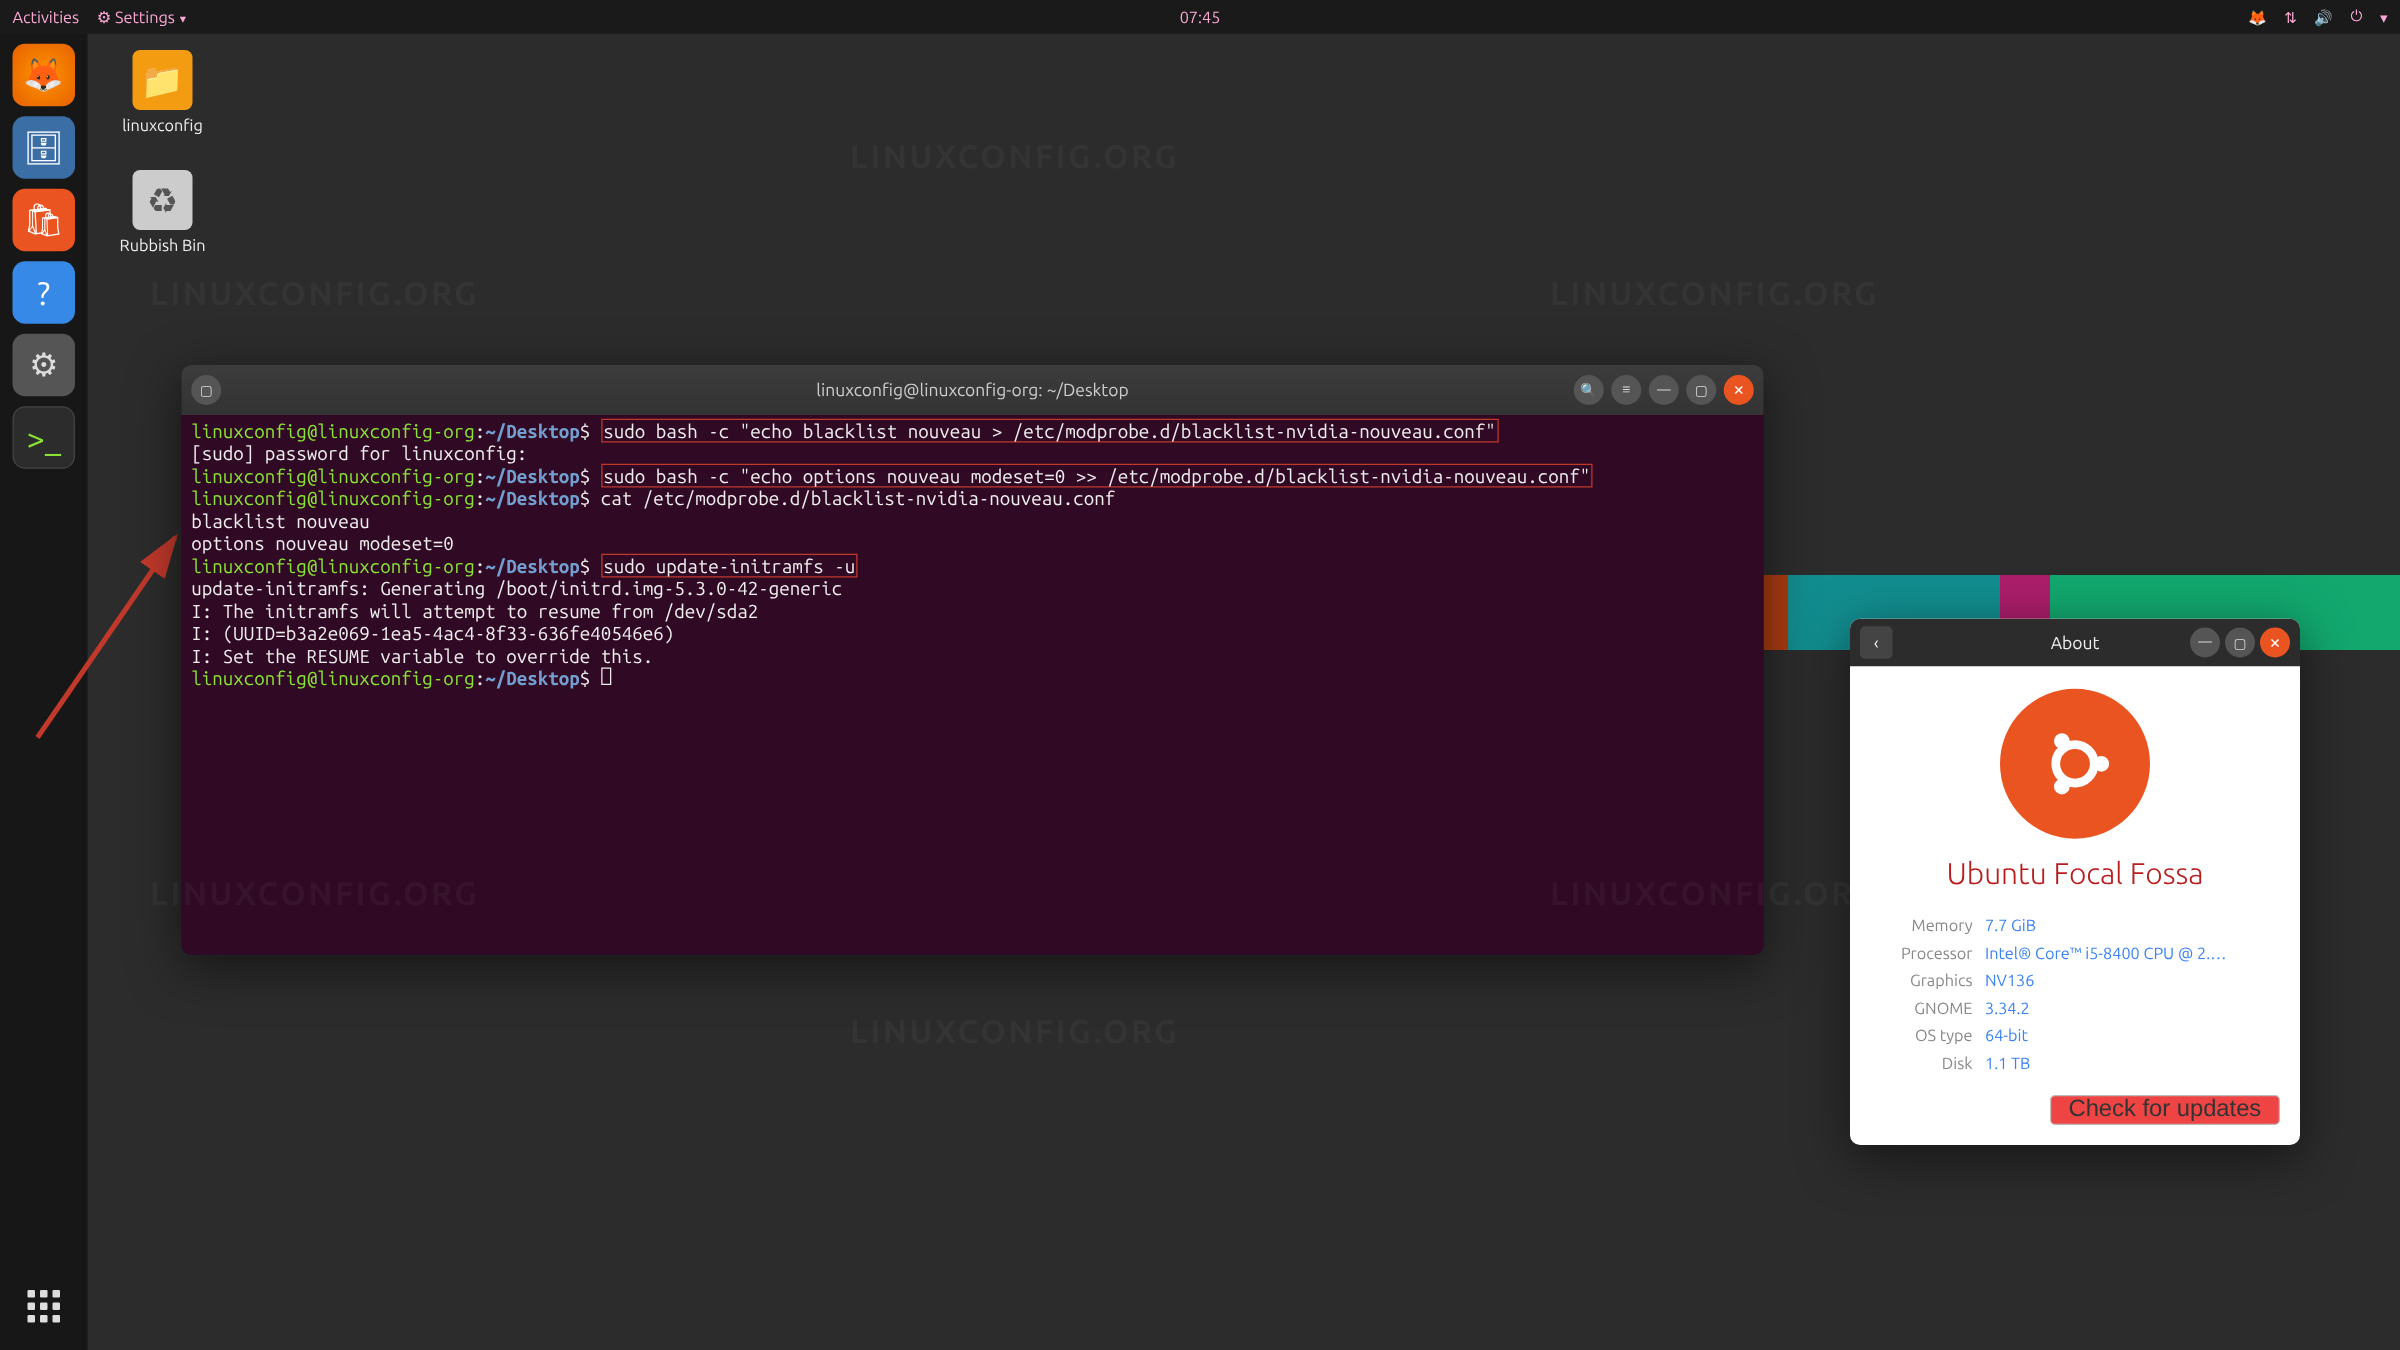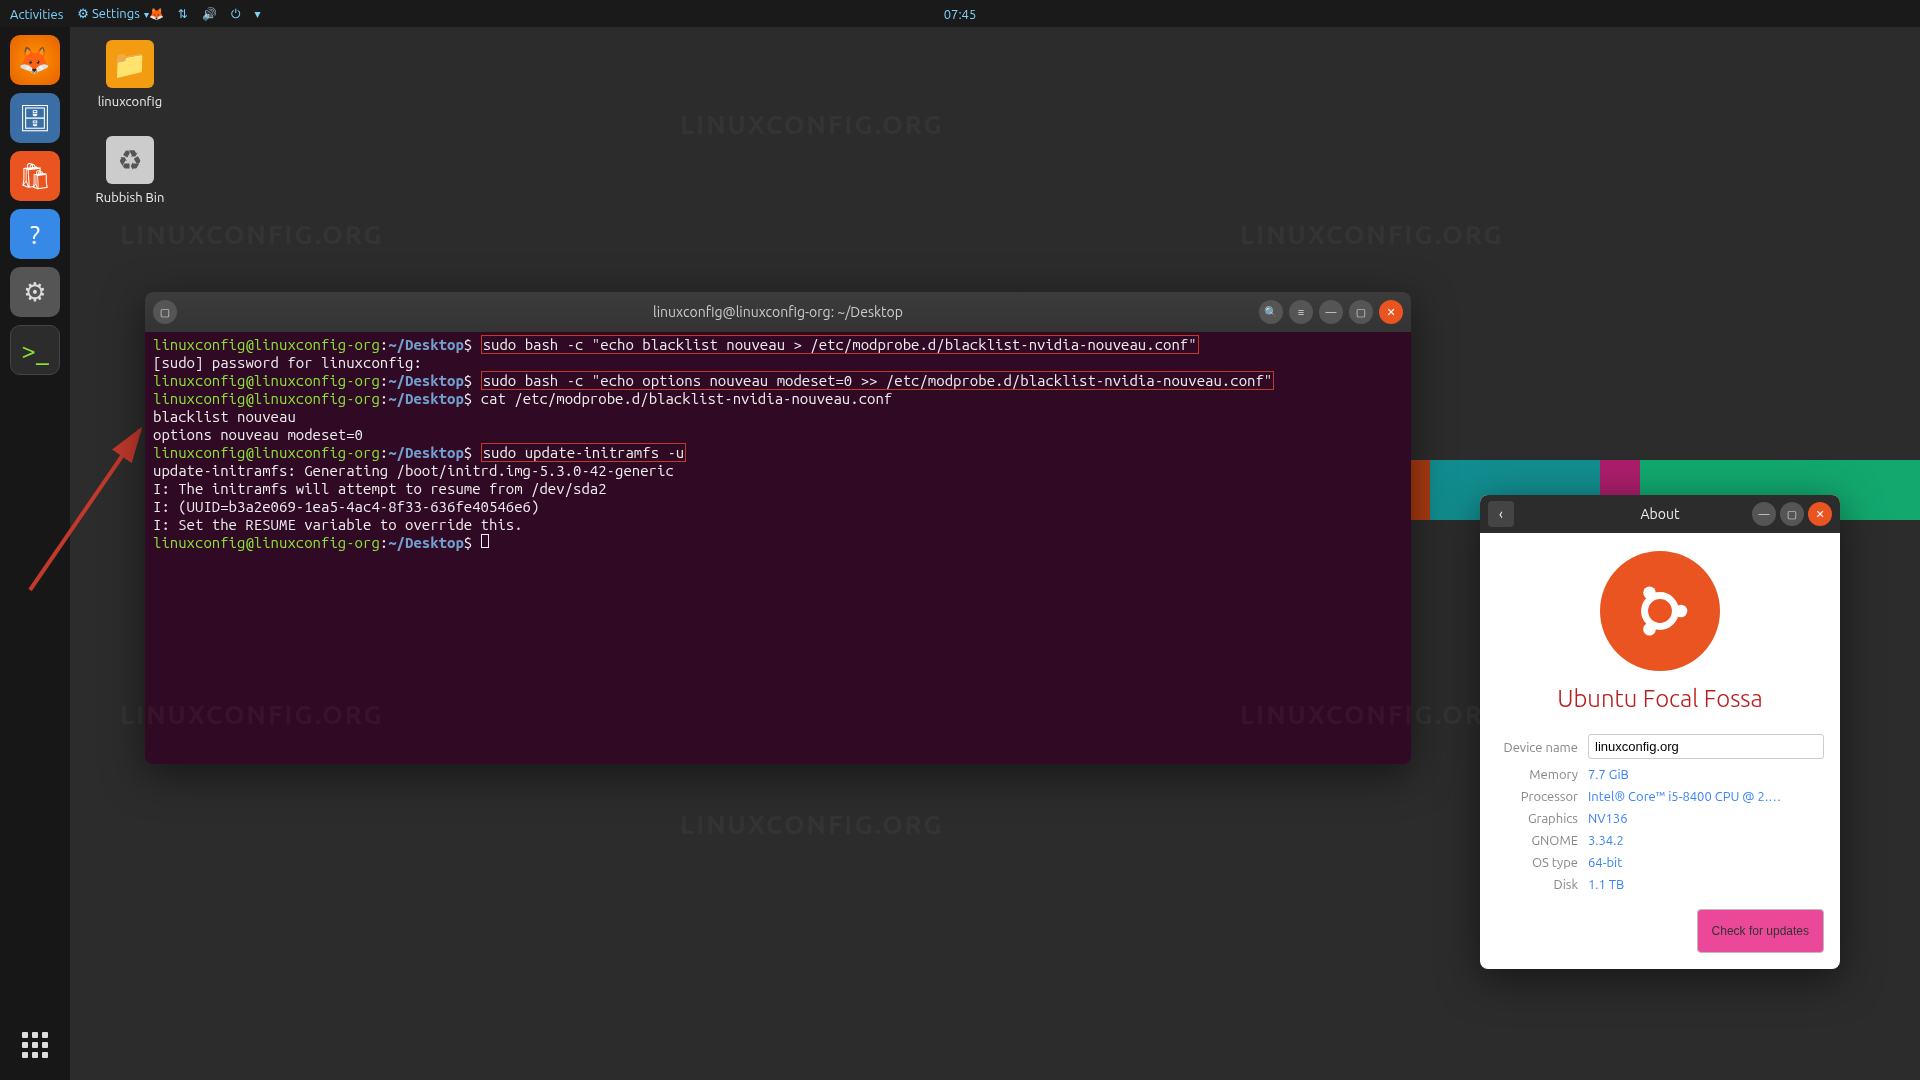--- a/index.html
+++ b/index.html
@@ -9,25 +9,26 @@
   font-family: Ubuntu, "Segoe UI", sans-serif;
   position: relative;
   overflow: hidden;
   transform-origin: top left;
 }
 
 
 .topbar {
   height: 27px;
   background: #1a1a1a;
-  color: #7dd3fc;
+  color: #f9a8d4;
   display: flex;
   align-items: center;
   padding: 0 10px;
   font-size: 13px;
+  justify-content: space-between;
 }
 .topbar .left, .topbar .right { display: flex; align-items: center; gap: 14px; }
 .topbar .center { position: absolute; left: 50%; transform: translateX(-50%); }
 .topbar .icon { font-size: 12px; }
 .topbar .caret::after{ content:"▾"; font-size:10px; margin-left:4px;}
 
 .dock {
   position: absolute;
   top: 27px; left: 0; bottom: 0;
   width: 70px;
@@ -124,21 +125,21 @@
 .about-hdr .wins{position:absolute;right:8px;display:flex;gap:4px;}
 .about-body{padding:18px 16px 16px;}
 .about-logo{width:120px;height:120px;border-radius:50%;background:#e95420;margin:0 auto 14px;display:flex;align-items:center;justify-content:center;}
 .about-logo svg{width:70px;height:70px;}
 .about-title{text-align:center;font-size:24px;color:#b91c1c;margin-bottom:18px;font-weight:300;}
 .info-row{display:flex;align-items:center;padding:4px 0;font-size:13px;}
 .info-row .label{width:92px;text-align:right;color:#888;padding-right:10px;}
 .info-row .value{color:#3b82f6;flex:1;}
 .info-row input{flex:1;border:1px solid #ccc;border-radius:3px;padding:4px 6px;font-size:13px;}
 .check-upd{margin-top:14px;text-align:right;}
-.check-upd button{background:#ec4899;border:1px solid #bbb;border-radius:4px;padding:14px 14px;font-size:12px;color:#333;}
+.check-upd button{background:#ef4444;border:1px solid #bbb;border-radius:4px;padding:0 14px;font-size:19px;color:#333;}
 
 
 .stripes{position:absolute;left:1400px;top:460px;height:60px;width:520px;background:linear-gradient(90deg,#ff4500 0 30px,#00ced1 30px 200px,#ff1493 200px 240px,#00fa9a 240px 520px);opacity:.6;}
 .watermark{position:absolute;color:rgba(255,255,255,0.04);font-size:26px;font-weight:bold;pointer-events:none;letter-spacing:2px;}
 </style>
 </head>
 <body>
 
 <div class="stripes"></div>
 
@@ -246,24 +247,20 @@
       <svg viewBox="0 0 100 100">
           <circle cx="50" cy="50" r="48" fill="#e95420"></circle>
           <circle cx="50" cy="50" r="22" fill="none" stroke="#fff" stroke-width="10"></circle>
           <circle cx="80" cy="50" r="9" fill="#fff"></circle>
           <circle cx="35" cy="24" r="9" fill="#fff"></circle>
           <circle cx="35" cy="76" r="9" fill="#fff"></circle>
         </svg>
     </div>
     <div class="about-title">Ubuntu Focal Fossa</div>
     <div class="info-row">
-        <div class="label">Device name</div>
-        <input value="linuxconfig.org" style="">
-      </div>
-    <div class="info-row">
         <div class="label">Memory</div>
         <div class="value">7.7 GiB</div>
       </div>
     <div class="info-row">
         <div class="label">Processor</div>
         <div class="value">Intel® Core™ i5-8400 CPU @ 2.…</div>
       </div>
     <div class="info-row">
         <div class="label">Graphics</div>
         <div class="value">NV136</div>

